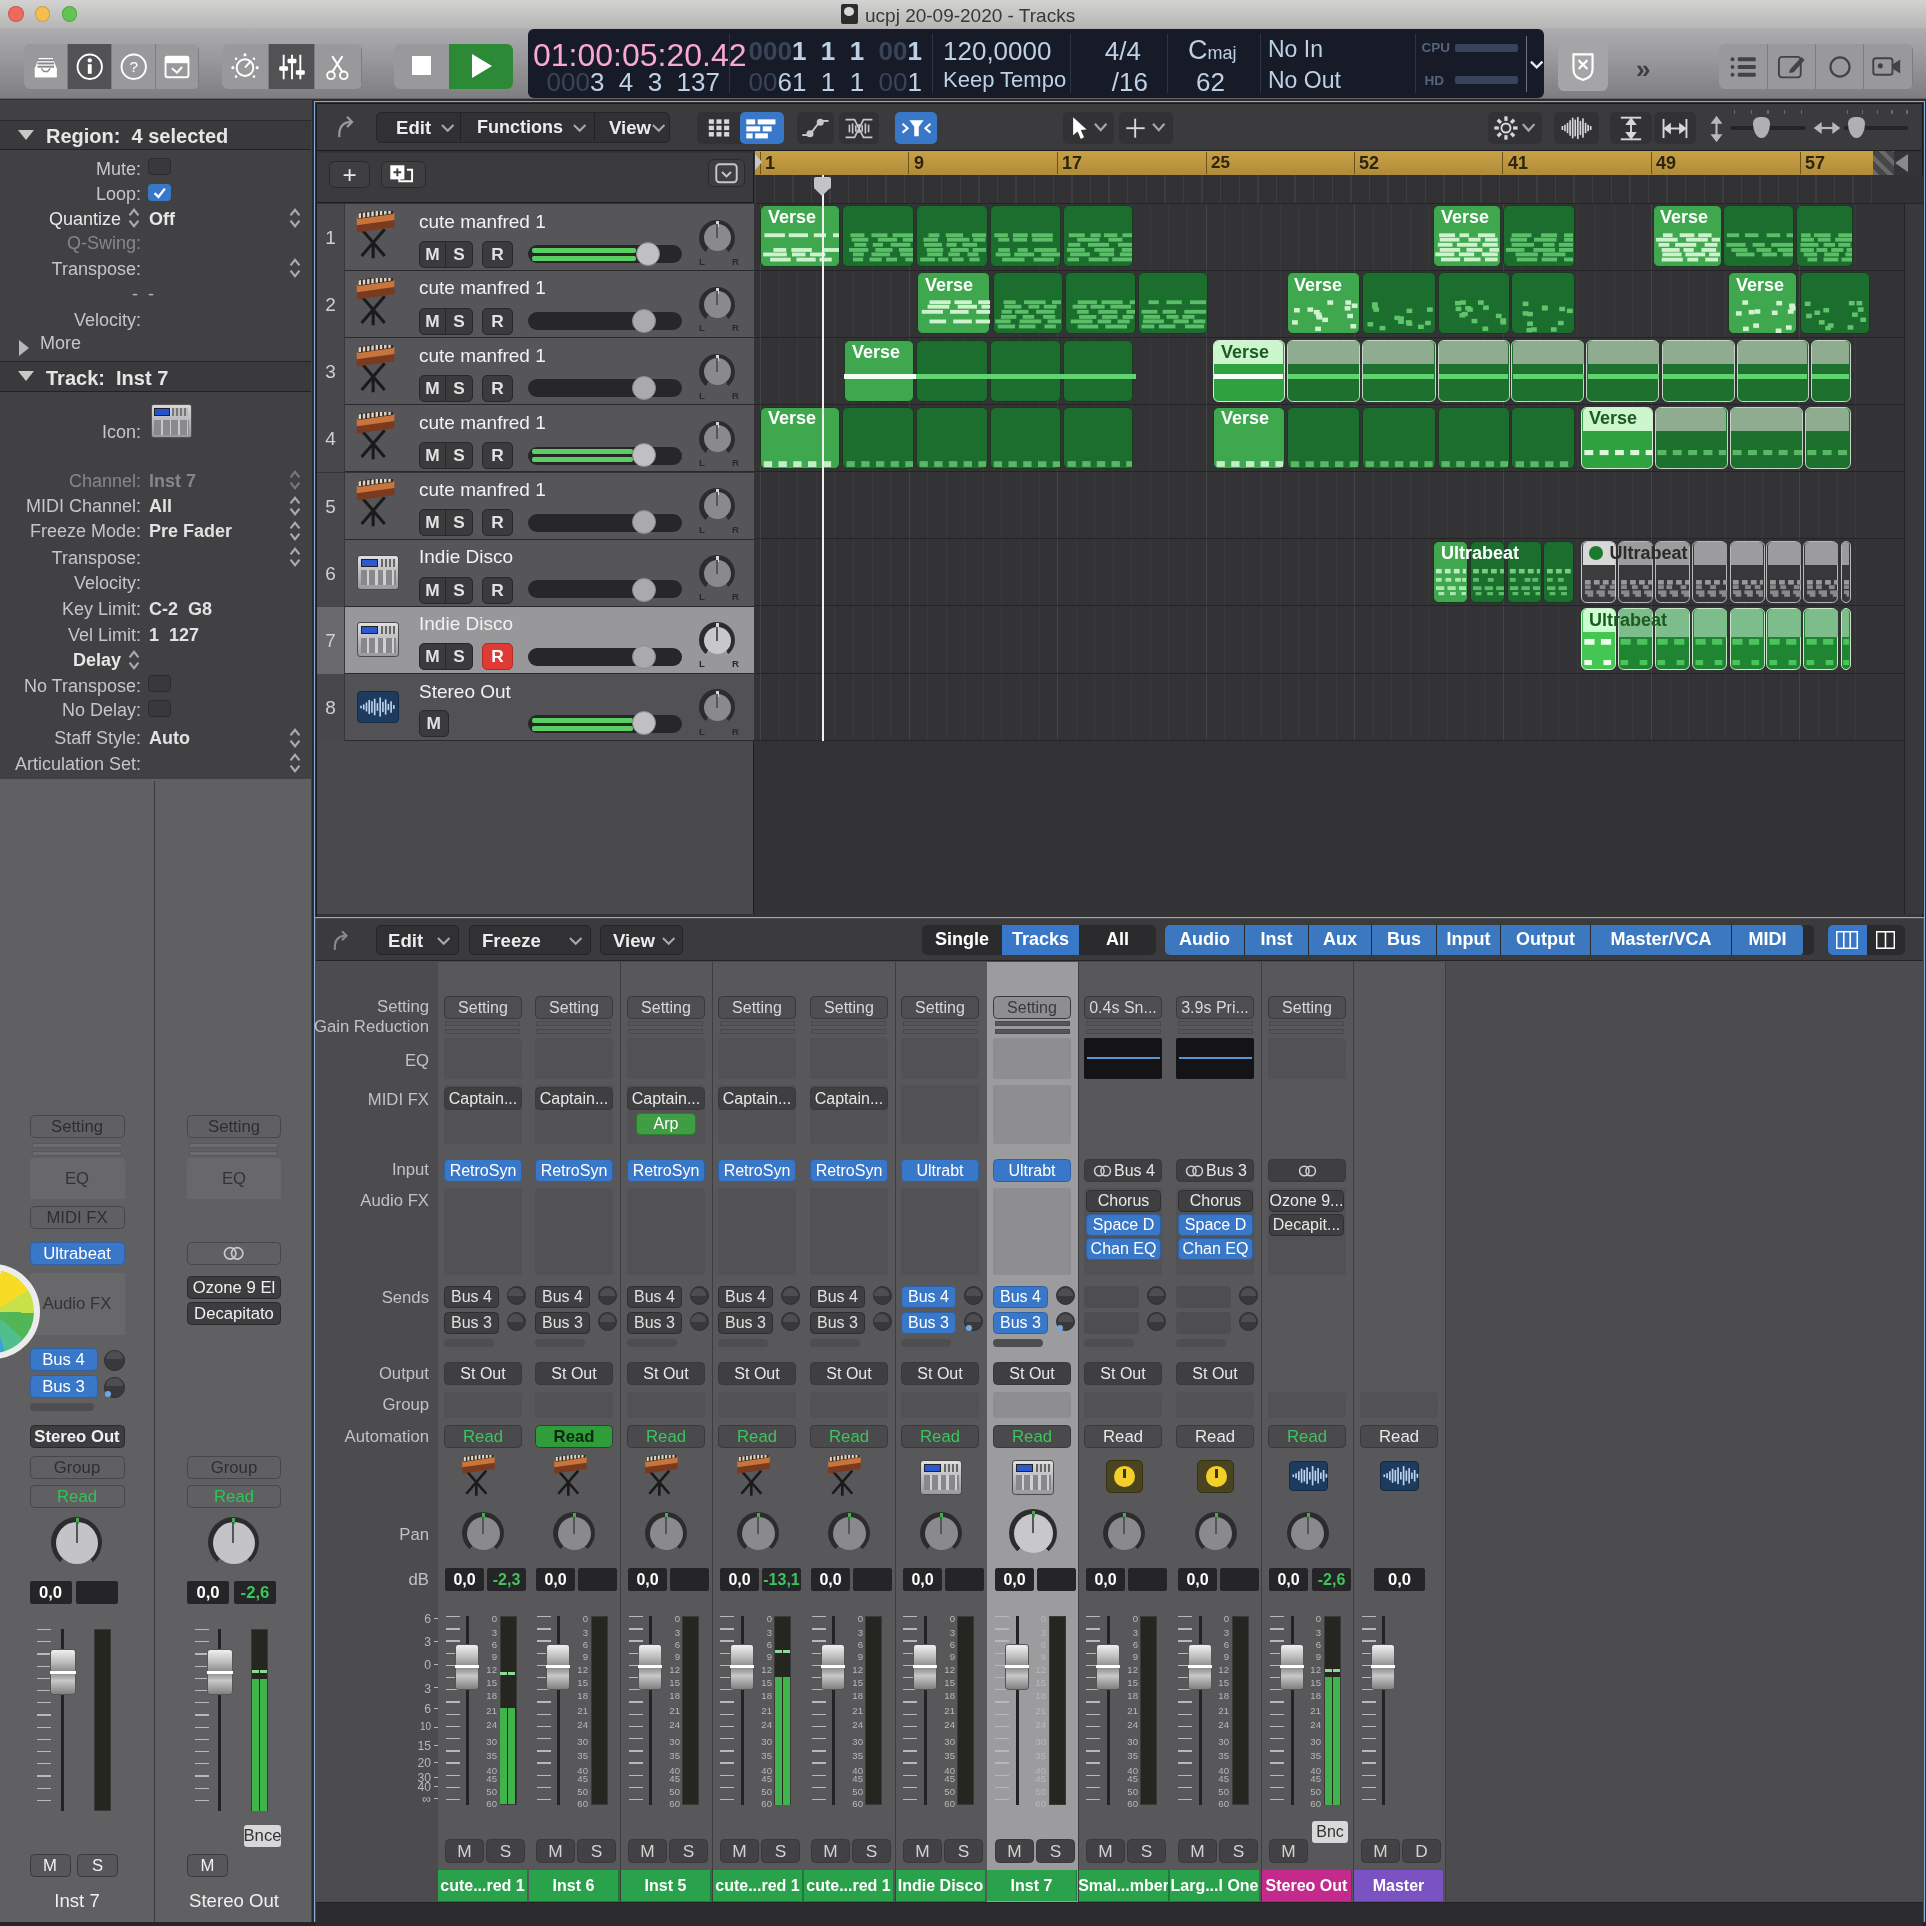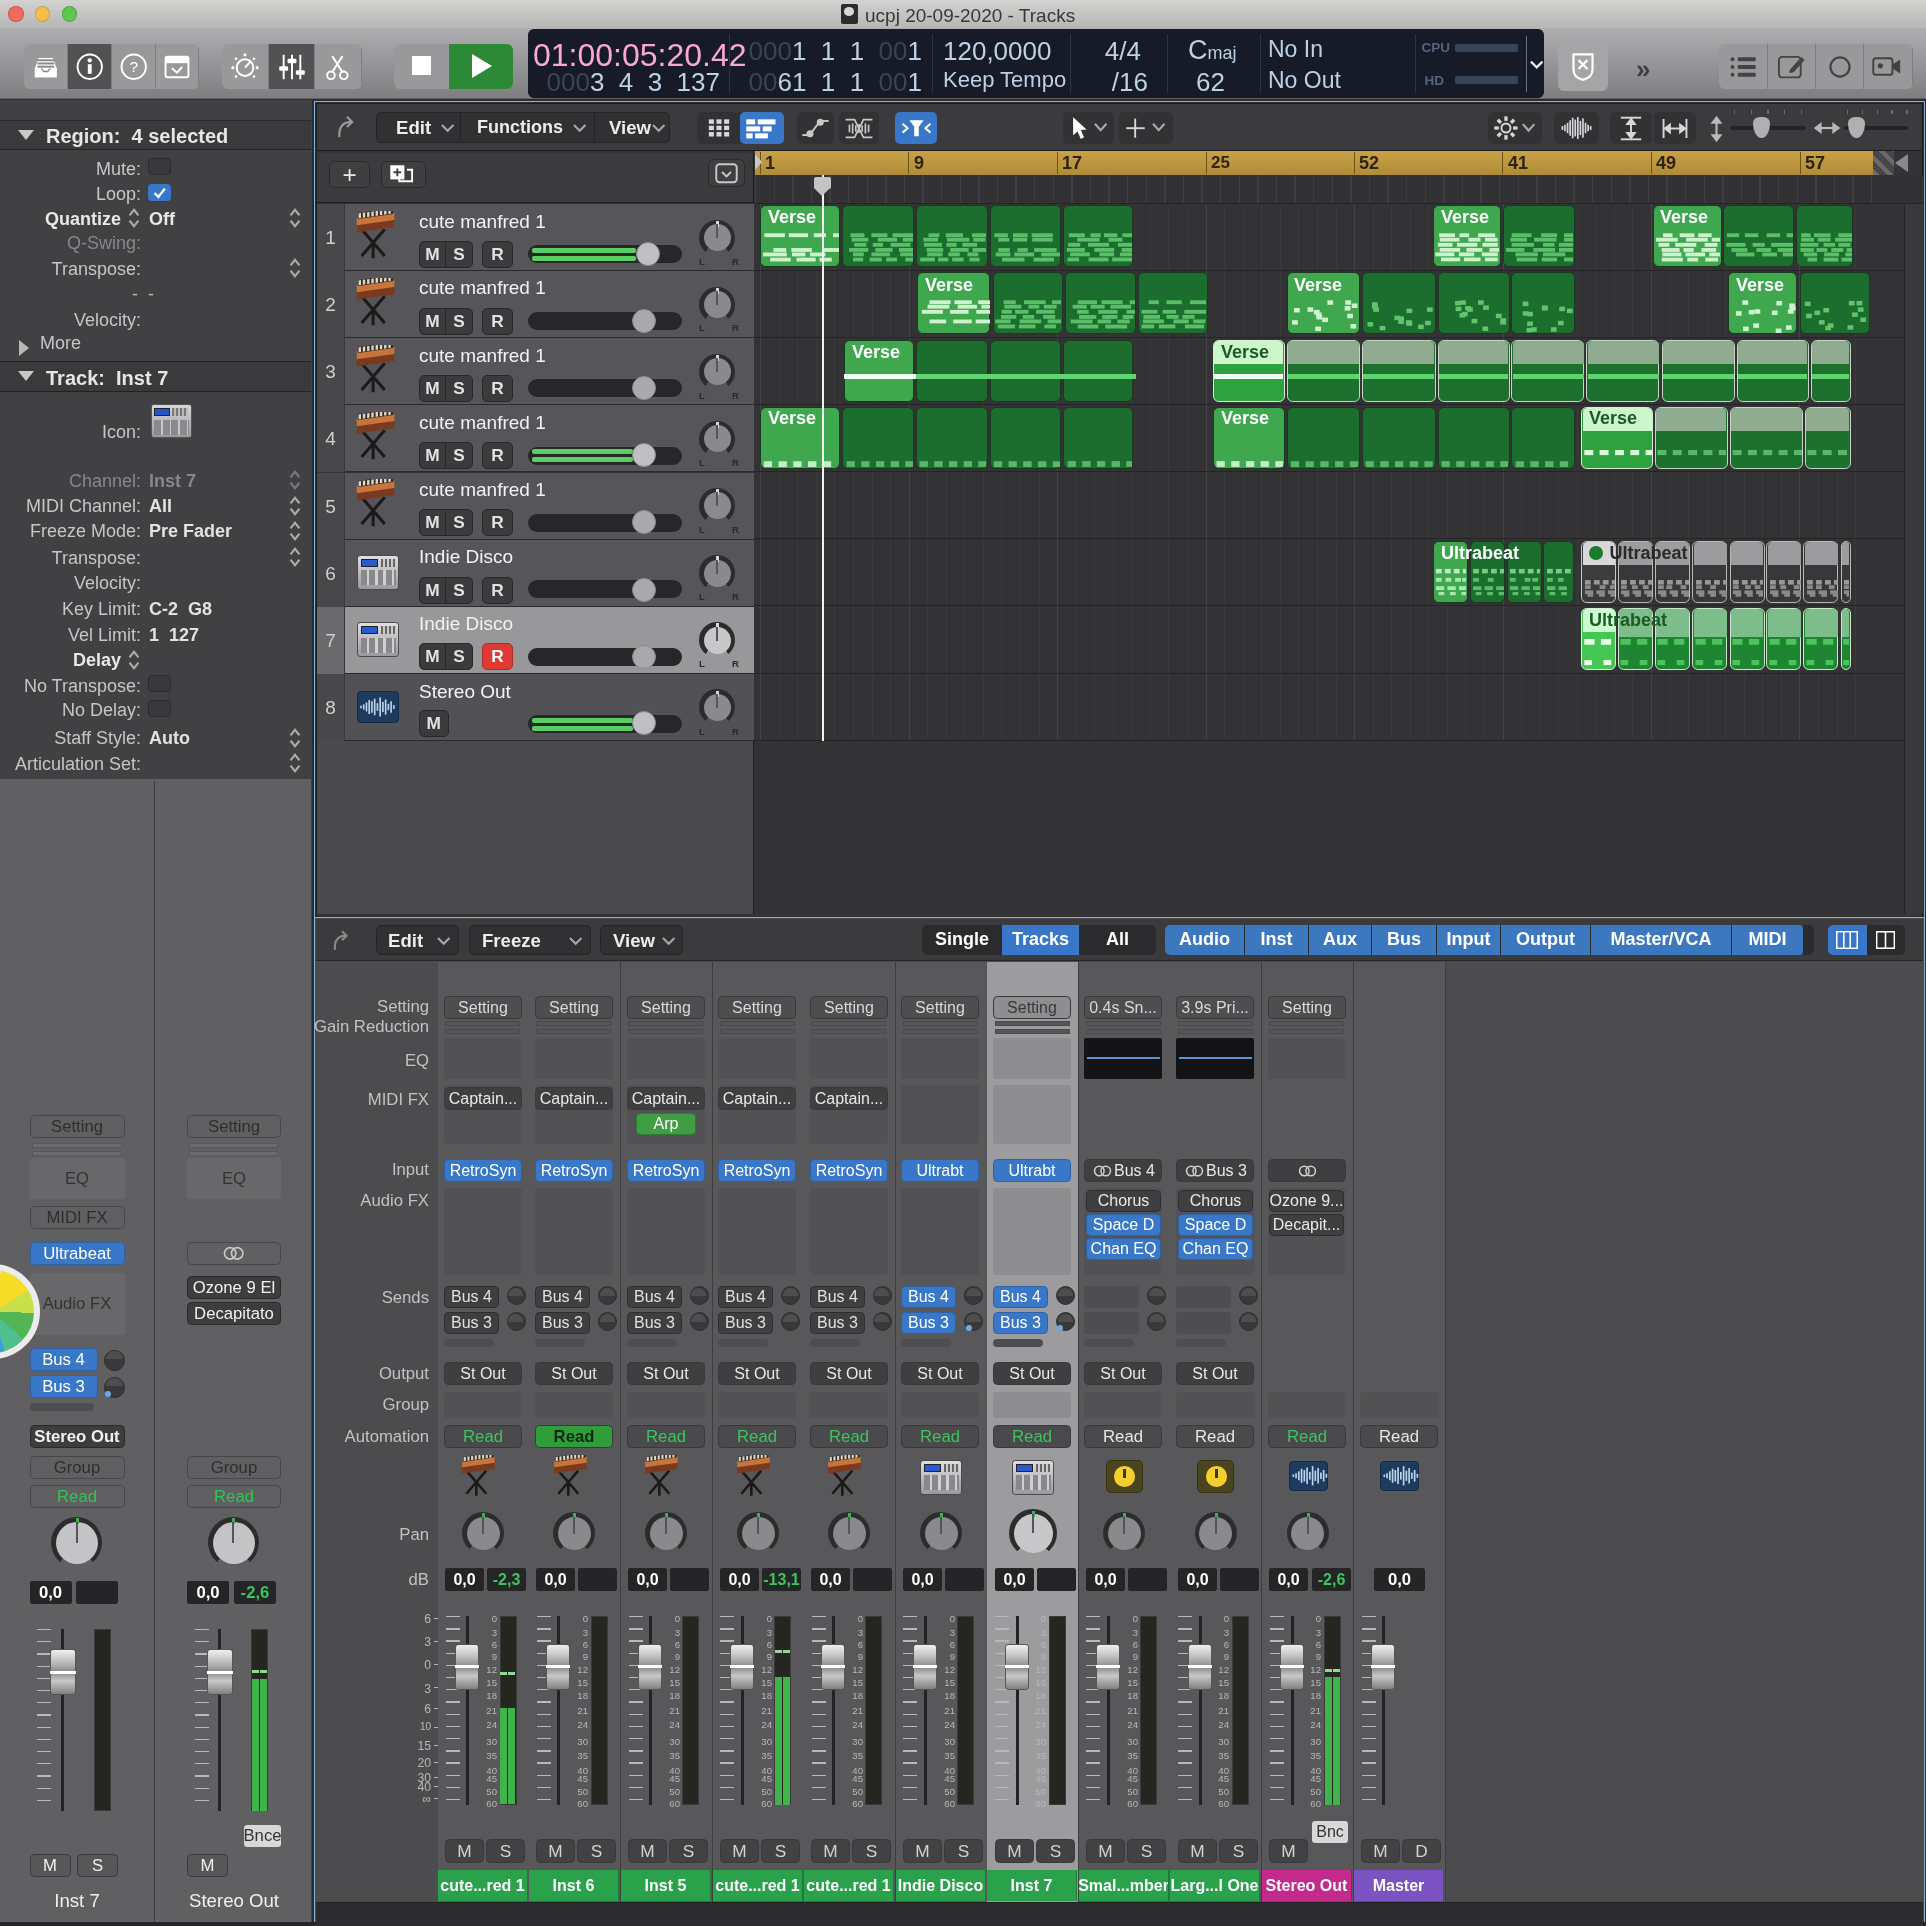--- a/index.html
+++ b/index.html
@@ -89,21 +89,21 @@
     </div>
 </div>
 <div class="a" style="left:394px;top:44px;width:56px;height:45px;background:#99999b;border-radius:6.4px 0 0 6.4px"></div>
 <div class="a" style="left:412px;top:56px;width:19px;height:19px;background:#fff"></div>
 <div class="a" style="left:449px;top:44px;width:64px;height:45px;background:#2c8a36;border-radius:0 6.4px 6.4px 0"></div>
 <div class="a" style="left:472px;top:54px;width:0;height:0;border-left:20.5px solid #fff;border-top:12.2px solid transparent;border-bottom:12.2px solid transparent"></div>
 <div class="a" style="left:528px;top:29px;width:1016px;height:69px;background:#171b27;border-radius:5.8px"></div>
 <div class="tx" style="left:533px;top:37px;font-size:32px;color:#f9a8d4;font-weight:normal">01:00:05:20.42</div>
 <div class="tx" style="right:1206px;top:67px;font-size:26px;color:#bdd0e6;font-weight:normal"><span style="color:#39435a">000</span>3&nbsp; 4&nbsp; 3&nbsp; 137</div>
 <div class="a" style="left:729px;top:34px;width:1.3px;height:59px;background:#2c3446"></div>
-<div class="tx" style="right:1004px;top:36px;font-size:26px;color:#bdd0e6;font-weight:normal"><span style="color:#39435a">000</span>1&nbsp; 1&nbsp; 1&nbsp; <span style="color:#39435a">00</span>1</div>
+<div class="tx" style="right:1004px;top:36px;font-size:26px;color:#bdd0e6;font-weight:bold"><span style="color:#39435a">000</span>1&nbsp; 1&nbsp; 1&nbsp; <span style="color:#39435a">00</span>1</div>
 <div class="tx" style="right:1004px;top:67px;font-size:26px;color:#bdd0e6;font-weight:normal"><span style="color:#39435a">00</span>61&nbsp; 1&nbsp; 1&nbsp; <span style="color:#39435a">00</span>1</div>
 <div class="a" style="left:932px;top:34px;width:1.3px;height:59px;background:#2c3446"></div>
 <div class="tx" style="left:943px;top:36px;font-size:26px;color:#bdd0e6;font-weight:normal">120,0000</div>
 <div class="tx" style="left:943px;top:67px;font-size:22px;color:#bdd0e6;font-weight:normal">Keep Tempo</div>
 <div class="a" style="left:1070px;top:34px;width:1.3px;height:59px;background:#2c3446"></div>
 <div class="tx" style="right:785px;top:36px;font-size:26px;color:#bdd0e6;font-weight:normal">4/4</div>
 <div class="tx" style="right:778px;top:67px;font-size:26px;color:#bdd0e6;font-weight:normal">/16</div>
 <div class="a" style="left:1167px;top:34px;width:1.3px;height:59px;background:#2c3446"></div>
 <div class="tx" style="left:1188px;top:35px;font-size:27px;color:#bdd0e6;font-weight:normal">C<span style="font-size:18px">maj</span></div>
 <div class="tx" style="left:1196px;top:67px;font-size:26px;color:#bdd0e6;font-weight:normal">62</div>
@@ -161,21 +161,21 @@
 <div class="a" style="left:0;top:120px;width:311px;height:30px;background:#3a3a3c;border-top:1.3px solid #2a2a2c;border-bottom:1.9px solid #222"></div>
 <div class="a" style="left:18px;top:130px;width:0;height:0;border-left:8.3px solid transparent;border-right:8.3px solid transparent;border-top:10.3px solid #c8c8c8"></div>
 <div class="tx" style="left:46px;top:125px;font-size:20px;color:#e6e6e6;font-weight:bold">Region: &nbsp;4 selected</div>
 <div class="tx" style="right:1785px;top:159px;font-size:18px;color:#c6c6c8;font-weight:normal">Mute:</div>
 <div class="a" style="left:148px;top:158px;width:23px;height:17.3px;background:#39393b;border:1.3px solid #2c2c2e;border-radius:3.9px"></div>
 <div class="tx" style="right:1785px;top:184px;font-size:18px;color:#c6c6c8;font-weight:normal">Loop:</div>
 <div class="a" style="left:148px;top:184px;width:23px;height:17.3px;background:#3978c8;border-radius:3.9px"></div>
 <svg class="a" style="left:152px;top:186px" width="15.4" height="13.5" viewBox="0 0 24 21">
     <path d="M4 11 L10 17 L20 4" fill="none" stroke="#fff" stroke-width="3.6"></path>
   </svg>
-<div class="tx" style="right:1805px;top:209px;font-size:18px;color:#e8e8e8;font-weight:bold">Quantize</div>
+<div class="tx" style="right:1805px;top:209px;font-size:18px;color:#e8e8e8;font-weight:normal">Quantize</div>
 <svg class="a" style="left:127px;top:207px" width="14" height="22" viewBox="0 0 22 34">
     <path d="M4 13 L11 4 L18 13" fill="none" stroke="#aaaaac" stroke-width="3.4"></path>
     <path d="M4 21 L11 30 L18 21" fill="none" stroke="#aaaaac" stroke-width="3.4"></path>
   </svg>
 <div class="tx" style="left:149px;top:209px;font-size:18px;color:#e8e8e8;font-weight:bold">Off</div>
 <svg class="a" style="left:288px;top:207px" width="14" height="22" viewBox="0 0 22 34">
     <path d="M4 13 L11 4 L18 13" fill="none" stroke="#aaaaac" stroke-width="3.4"></path>
     <path d="M4 21 L11 30 L18 21" fill="none" stroke="#aaaaac" stroke-width="3.4"></path>
   </svg>
 <div class="tx" style="right:1785px;top:233px;font-size:18px;color:#87878a;font-weight:normal">Q-Swing:</div>

